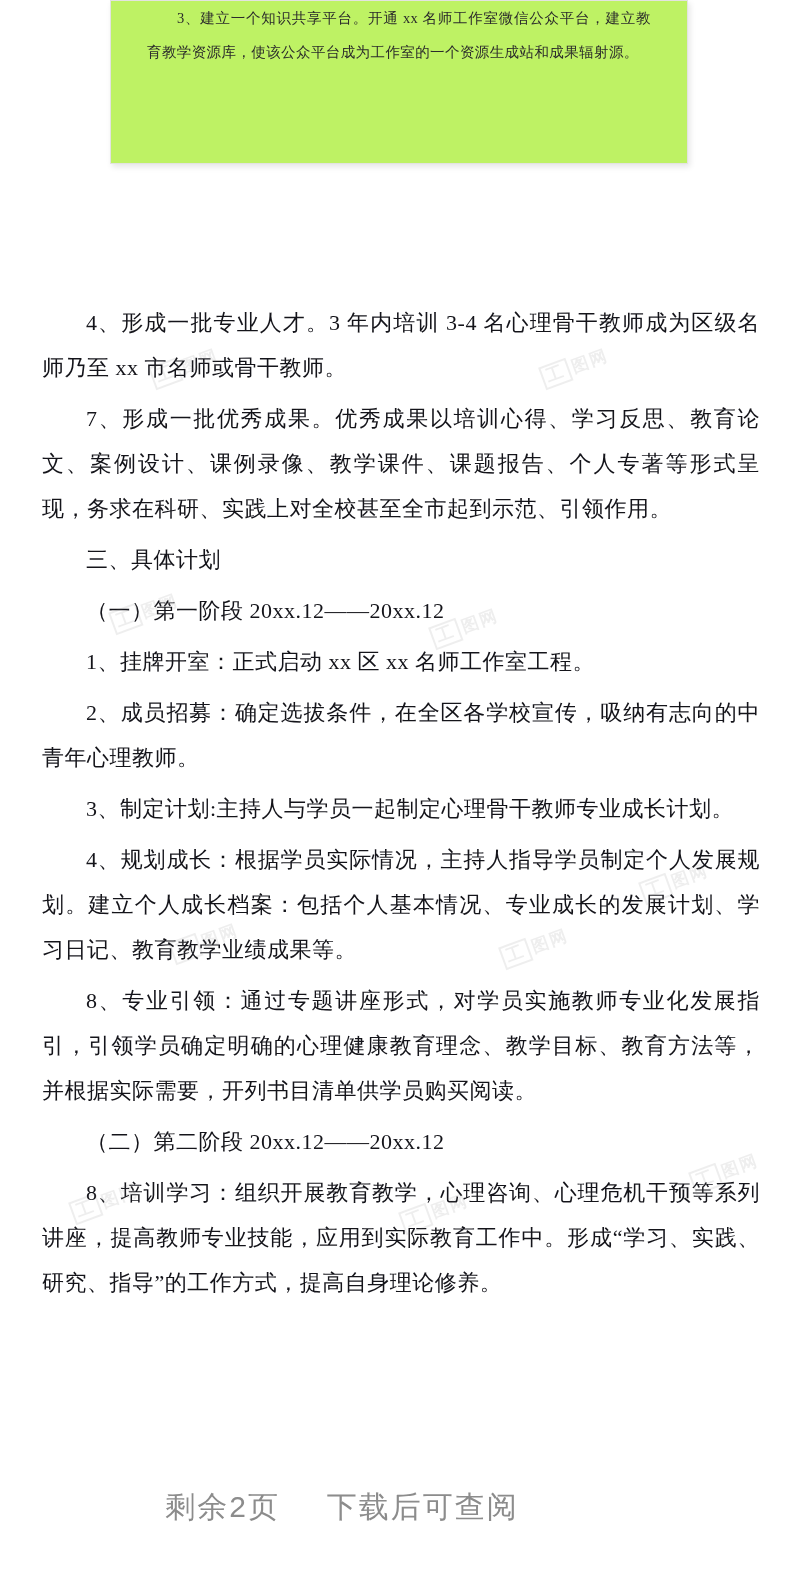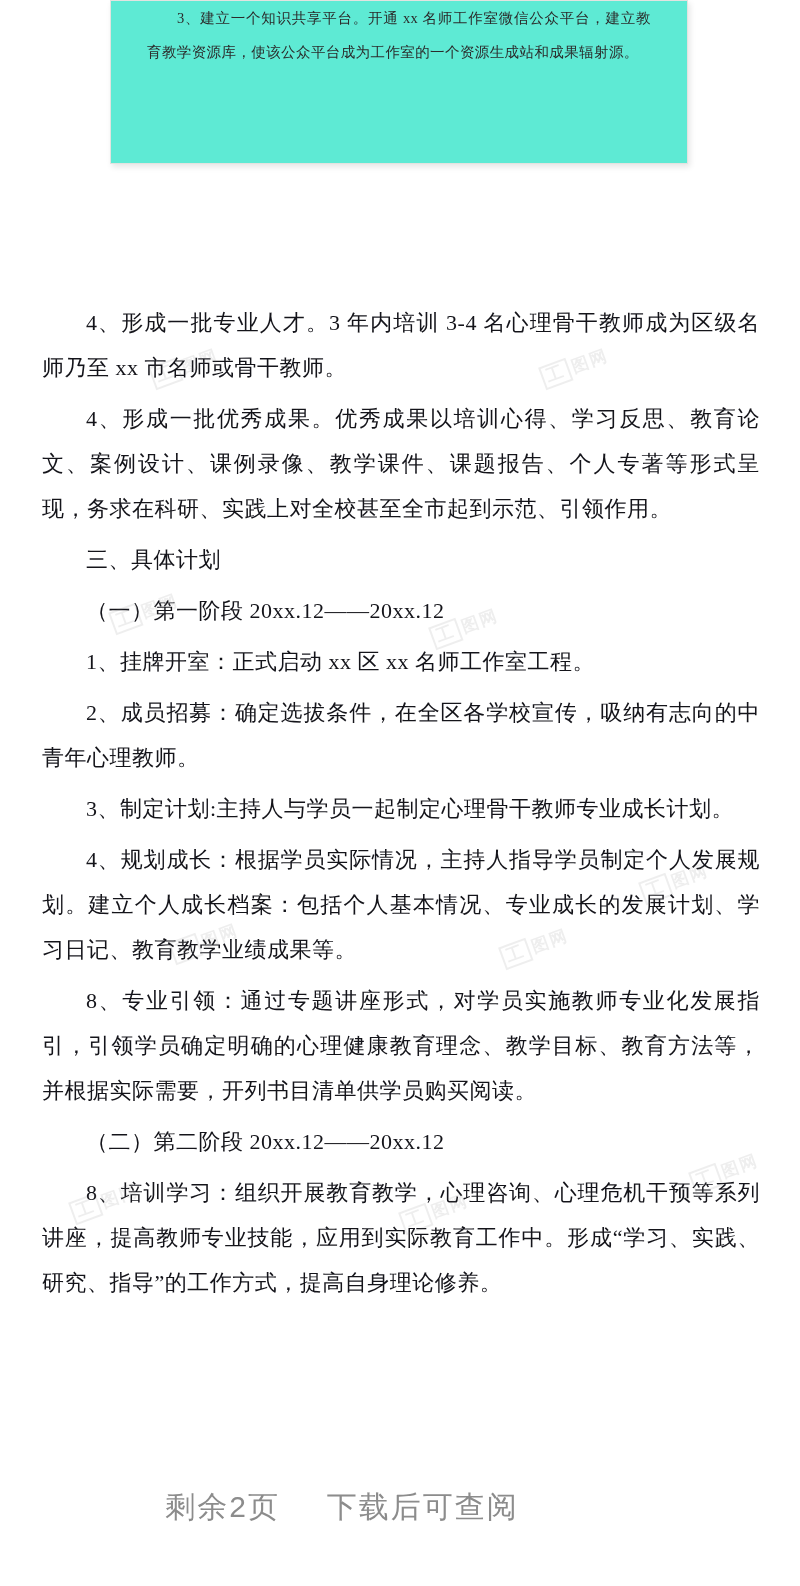--- a/index.html
+++ b/index.html
@@ -23,21 +23,21 @@
     top: 0;
     width: 580px;
     height: 168px;
   }
   .top-card {
     position: absolute;
     left: 0;
     top: 0;
     width: 578px;
     height: 164px;
-    background: #5eead4;
+    background: #bef264;
     border: 1px solid #e3e3e0;
     box-sizing: border-box;
     box-shadow: 2px 3px 6px rgba(0,0,0,0.10);
     overflow: hidden;
   }
   .top-card p {
     margin: 0;
     font-size: 14.5px;
     line-height: 34px;
     color: #2b2b2b;
@@ -118,21 +118,21 @@
 <body>
 
 <div class="top-card-wrap">
   <div class="top-card">
     <p class="first-line">3、建立一个知识共享平台。开通 xx 名师工作室微信公众平台，建立教育教学资源库，使该公众平台成为工作室的一个资源生成站和成果辐射源。</p>
   </div>
 </div>
 
 <div class="doc">
   <p class="indent">4、形成一批专业人才。3 年内培训 3-4 名心理骨干教师成为区级名师乃至 xx 市名师或骨干教师。</p>
-  <p class="indent">4、形成一批优秀成果。优秀成果以培训心得、学习反思、教育论文、案例设计、课例录像、教学课件、课题报告、个人专著等形式呈现，务求在科研、实践上对全校甚至全市起到示范、引领作用。</p>
+  <p class="indent">7、形成一批优秀成果。优秀成果以培训心得、学习反思、教育论文、案例设计、课例录像、教学课件、课题报告、个人专著等形式呈现，务求在科研、实践上对全校甚至全市起到示范、引领作用。</p>
   <p class="indent">三、具体计划</p>
   <p class="heading">（一）第一阶段 20xx.12——20xx.12</p>
   <p class="indent">1、挂牌开室：正式启动 xx 区 xx 名师工作室工程。</p>
   <p class="indent">2、成员招募：确定选拔条件，在全区各学校宣传，吸纳有志向的中青年心理教师。</p>
   <p class="indent">3、制定计划:主持人与学员一起制定心理骨干教师专业成长计划。</p>
   <p class="indent">4、规划成长：根据学员实际情况，主持人指导学员制定个人发展规划。建立个人成长档案：包括个人基本情况、专业成长的发展计划、学习日记、教育教学业绩成果等。</p>
   <p class="indent">8、专业引领：通过专题讲座形式，对学员实施教师专业化发展指引，引领学员确定明确的心理健康教育理念、教学目标、教育方法等，并根据实际需要，开列书目清单供学员购买阅读。</p>
   <p class="heading">（二）第二阶段 20xx.12——20xx.12</p>
   <p class="indent">8、培训学习：组织开展教育教学，心理咨询、心理危机干预等系列讲座，提高教师专业技能，应用到实际教育工作中。形成“学习、实践、研究、指导”的工作方式，提高自身理论修养。</p>
 </div>

